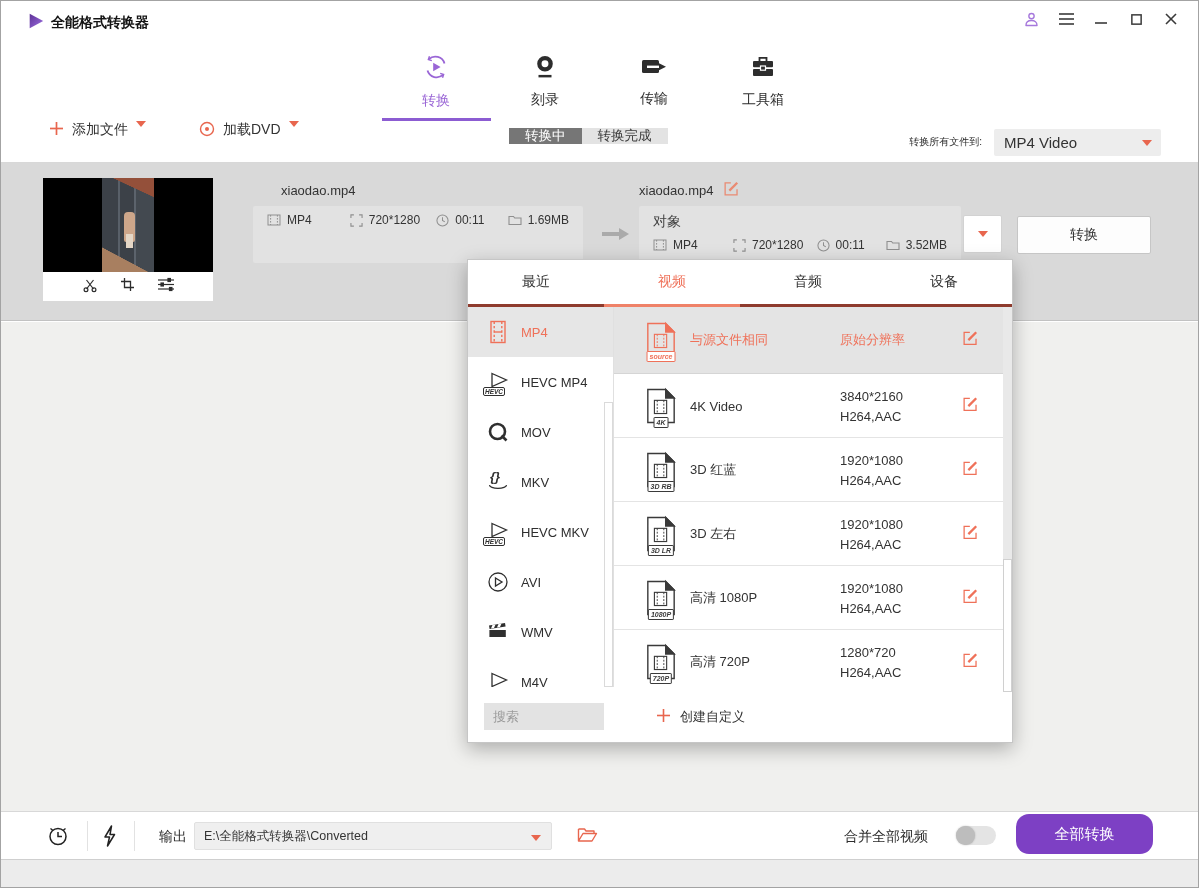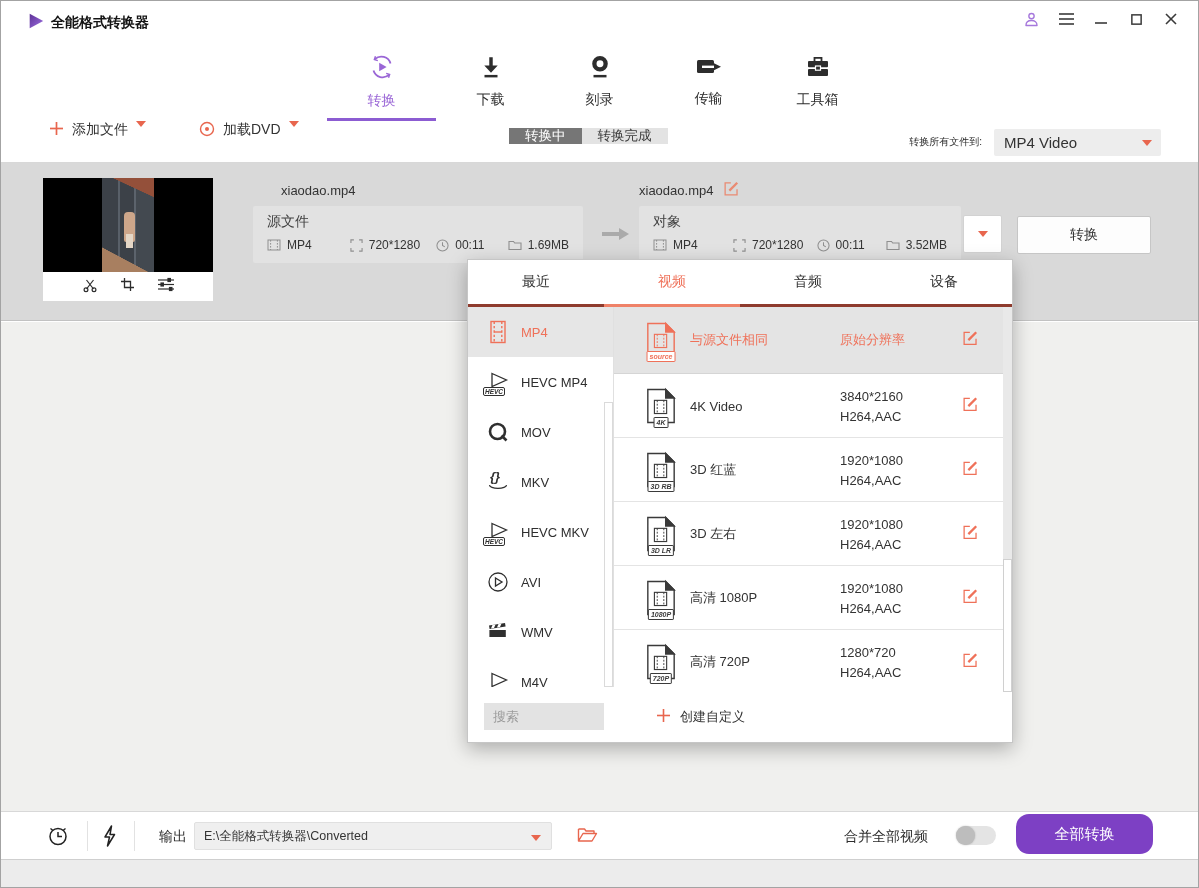--- a/index.html
+++ b/index.html
@@ -170,29 +170,20 @@
             <path d="M7.5 3.2 L6.4 6.6 L9.8 7.6" stroke-width="1.5"></path>
           <path d="M5.5 17.5 A9.5 9.5 0 0 0 21.2 21.7"></path>
             <path d="M20.5 24.8 L21.6 21.4 L18.2 20.4" stroke-width="1.5"></path>
           <path d="M11.2 9.8 L18.6 14 L11.2 18.2 Z" fill="#9a66d6" stroke="none"></path>
         </svg>
       </span>
       <span class="nav-label">转换</span>
     </div>
     <div class="nav-item">
       <span>
-        <svg width="26" height="26" viewBox="0 0 24 24" fill="#2d2d2d">
-            <path d="M10.4 3 h3.2 v7.6 h4.6 L12 17.4 5.8 10.6 h4.6 z"></path>
-            <rect x="6" y="19.3" width="12" height="2.3"></rect>
-          </svg>
-      </span>
-      <span class="nav-label">下载</span>
-    </div>
-    <div class="nav-item">
-      <span>
         <svg width="26" height="26" viewBox="0 0 24 24" fill="none">
             <circle cx="12" cy="9" r="5.2" stroke="#2d2d2d" stroke-width="4"></circle>
             <rect x="6" y="19.3" width="12" height="2.3" fill="#2d2d2d"></rect>
           </svg>
       </span>
       <span class="nav-label">刻录</span>
     </div>
     <div class="nav-item">
       <span>
         <svg width="28" height="24" viewBox="0 0 28 24" fill="#2d2d2d">
@@ -281,21 +272,20 @@
               <rect x="4" y="6" width="2.4" height="3" fill="#2d2d2d"></rect>
               <rect x="12.5" y="10.5" width="2.4" height="3" fill="#2d2d2d"></rect>
             </svg>
         </span>
       </div>
     </div>
 
     <span class="file-name src-name">xiaodao.mp4</span>
 
     <div class="info-box src-box">
-      <div class="info-title">源文件</div>
       <div class="info-stats">
         <span class="stat stat-fmt">
             <svg width="14" height="12" viewBox="0 0 14 12" fill="none" stroke="#8f8f8f">
               <rect x="1" y="1" width="12" height="10"></rect>
               <line x1="3.6" y1="1" x2="3.6" y2="11" stroke-dasharray="1.6 1.4"></line>
               <line x1="10.4" y1="1" x2="10.4" y2="11" stroke-dasharray="1.6 1.4"></line>
             </svg>
             <span>MP4</span>
           </span>
         <span class="stat stat-res">

